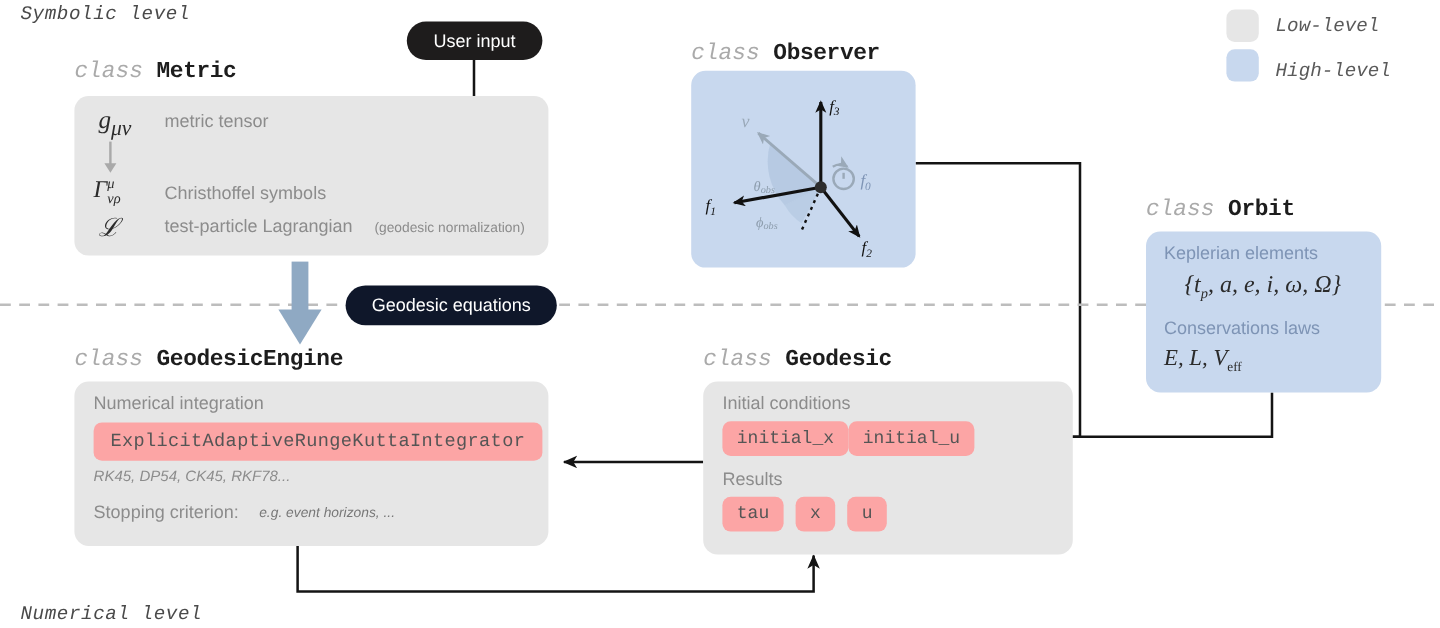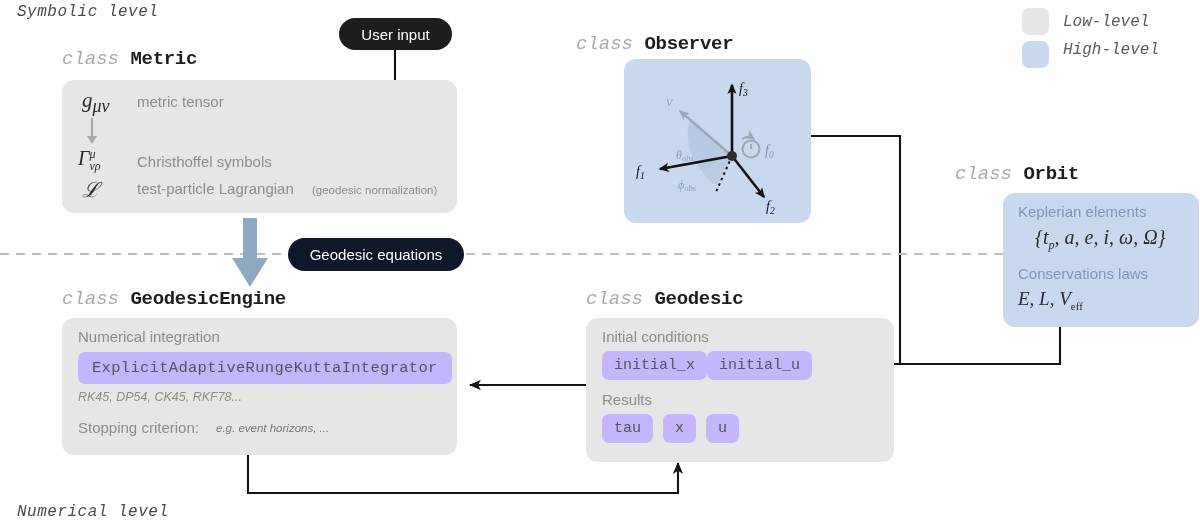--- a/index.html
+++ b/index.html
@@ -13,33 +13,33 @@
                font-size:16px;color:#4a4a4a;letter-spacing:.5px;white-space:nowrap;}
 
   
   .class-head{font-family:"Liberation Mono", monospace;font-size:19px;white-space:nowrap;}
   .class-head .kw{font-style:italic;color:#aaaaaa;font-weight:400;}
   .class-head .nm{font-weight:bold;color:#1d1d1d;letter-spacing:-.3px;}
 
   
   .panel{border-radius:12px;box-sizing:border-box;}
   .panel.low{background:#e6e6e6;}
-  .panel.high{background:#c8d8ee;margin-left:48px;}
+  .panel.high{background:#c8d8ee;}
 
   .row-label{color:#8c8c8c;font-size:15px;white-space:nowrap;}
   .row-label.blue{color:#7e94b5;}
   .small-it{font-style:italic;font-size:12.5px;color:#8c8c8c;white-space:nowrap;}
   .tiny-it{font-style:italic;font-size:11.5px;color:#777;white-space:nowrap;}
 
   
   .math{font-family:"Liberation Serif", serif;font-style:italic;color:#2b2b2b;white-space:nowrap;}
 
   
   .chip{font-family:"Liberation Mono", monospace;font-size:15px;color:#555;
-        background:#c4b5fd;border-radius:7px;display:inline-block;
+        background:#fca5a5;border-radius:7px;display:inline-block;
         padding:6px 12px;white-space:nowrap;}
   .chip.wide{font-size:15.5px;letter-spacing:.3px;padding:7px 14px;}
 
   
   .badge{border-radius:18px;color:#fff;font-size:15px;display:flex;
          align-items:center;justify-content:center;white-space:nowrap;}
   .badge.dark{background:#1e1c1c;}
   .badge.slate{background:#0f172a;}
 
   
@@ -80,21 +80,21 @@
 </svg>
 
 <div class="abs level-label" style="left:17px;top:3px;">Symbolic level</div>
 <div class="abs level-label" style="left:17px;top:503px;">Numerical level</div>
 
 <div class="abs" style="left:1022px;top:8px;display:flex;flex-direction:column;gap:6px;">
   <div style="display:flex;align-items:center;gap:14px;">
     <div class="legend-sw" style="background:#e6e6e6;"></div>
     <div class="legend-tx">Low-level</div>
   </div>
-  <div style="display:flex;align-items:flex-start;gap:14px;">
+  <div style="display:flex;align-items:flex-end;gap:14px;">
     <div class="legend-sw" style="background:#c8d8ee;"></div>
     <div class="legend-tx">High-level</div>
   </div>
 </div>
 
 <div class="abs badge dark" style="left:339px;top:18px;width:113px;height:32px;">
   <span>User input</span>
 </div>
 
 <div class="abs badge slate" style="left:288px;top:238px;width:176px;height:33px;">

